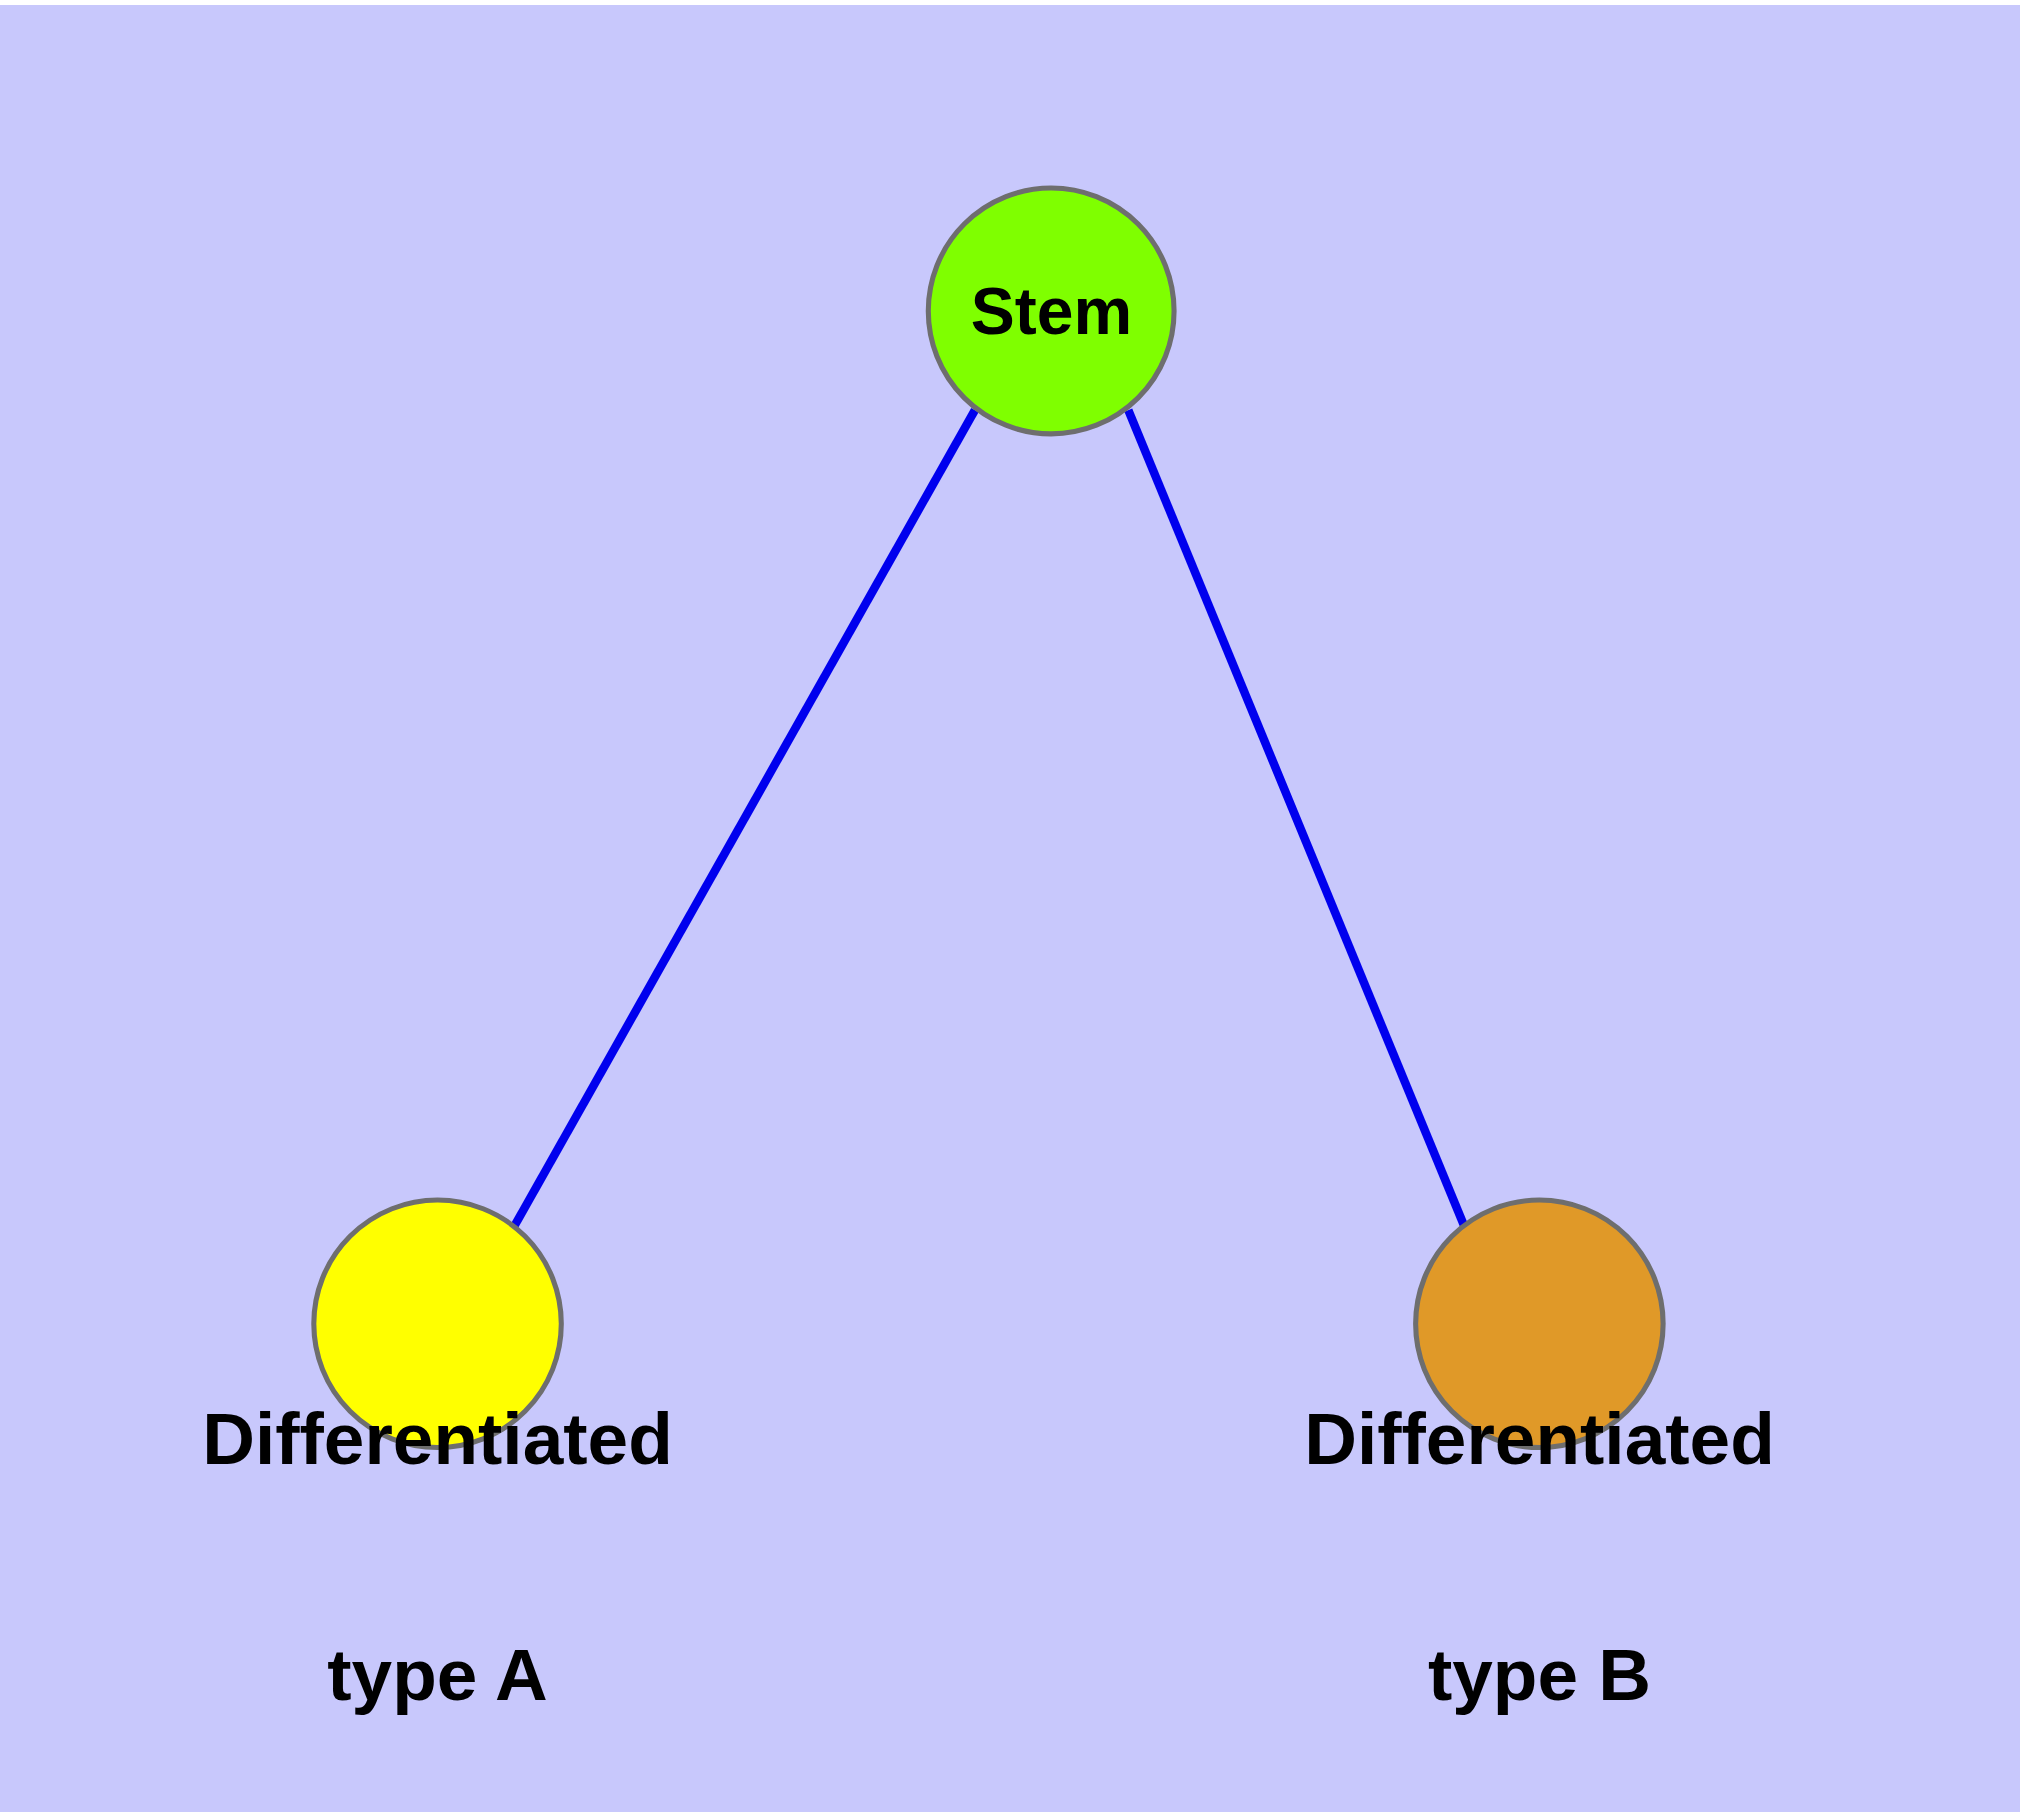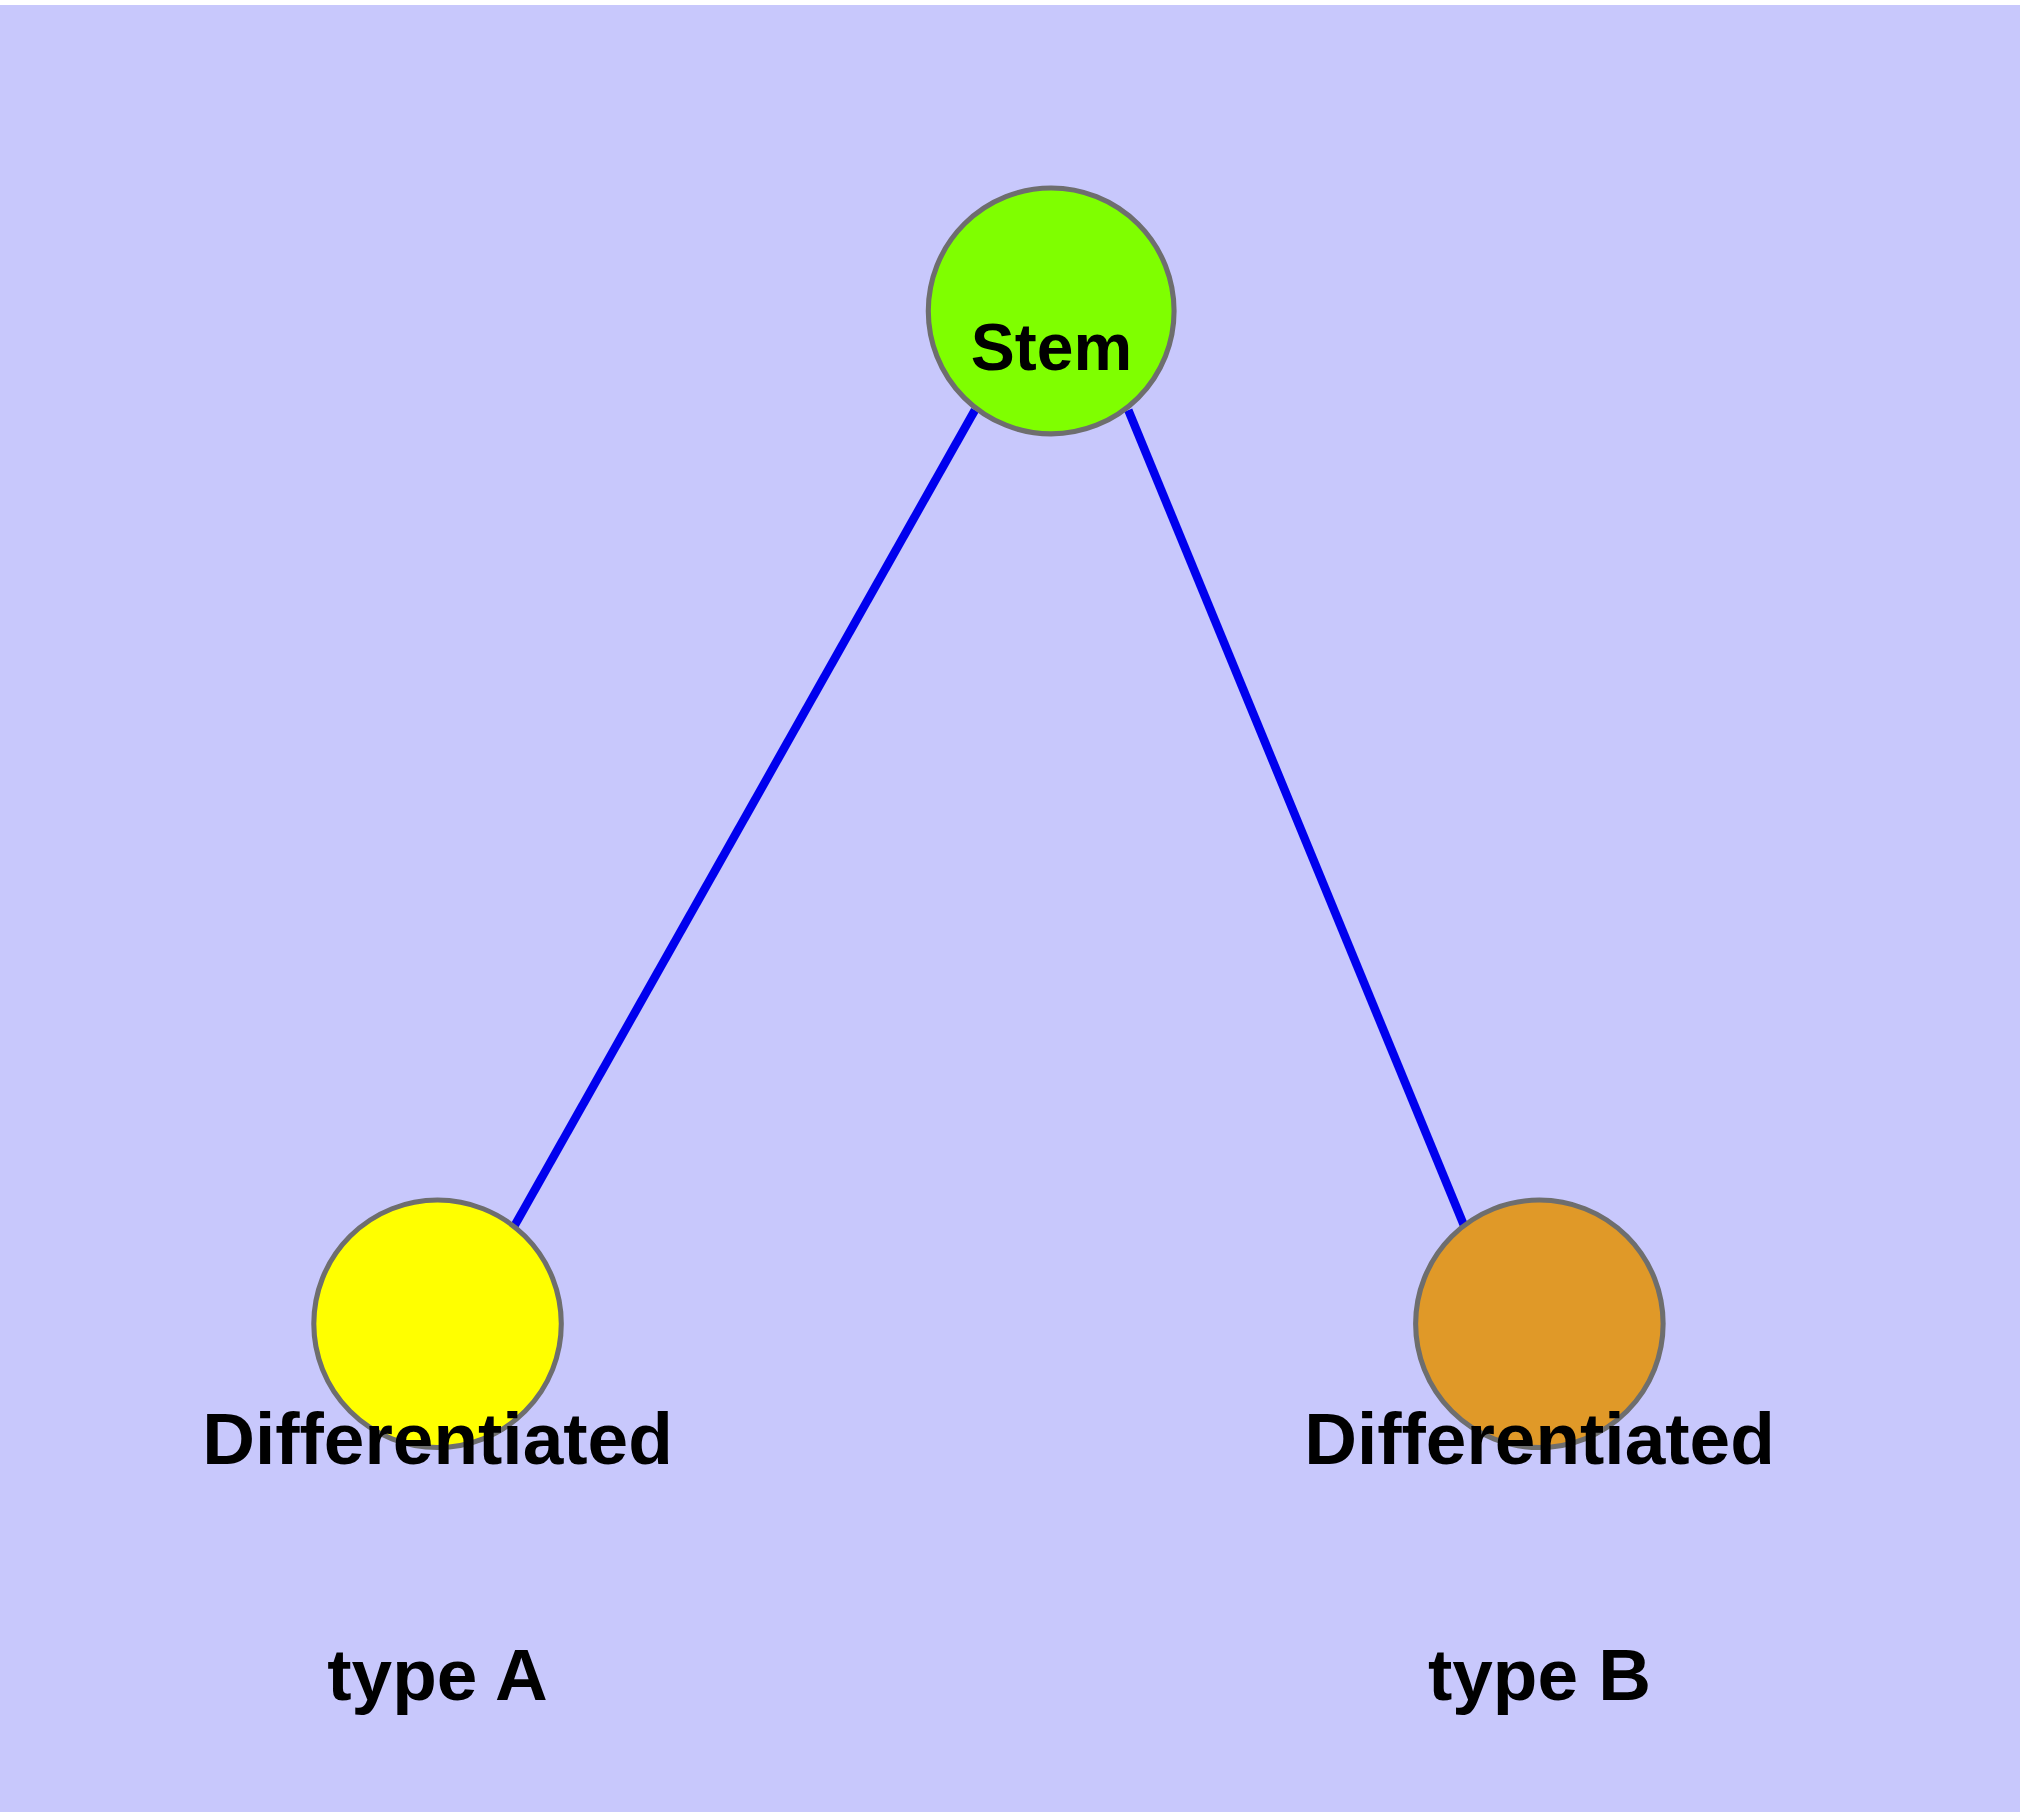--- a/index.html
+++ b/index.html
@@ -37,21 +37,20 @@
     font-weight: bold;
     font-family: "Liberation Sans", sans-serif;
     text-align: center;
     white-space: pre;
     line-height: 1.08;
     pointer-events: none;
     -webkit-font-smoothing: antialiased;
   }
   .label-stem {
     font-size: 66px;
-    margin-top: 36px;
   }
   .label-child {
     font-size: 73px;
   }
 </style>
 </head>
 <body>
 
 <div id="canvas">
   <div id="plot-area">

